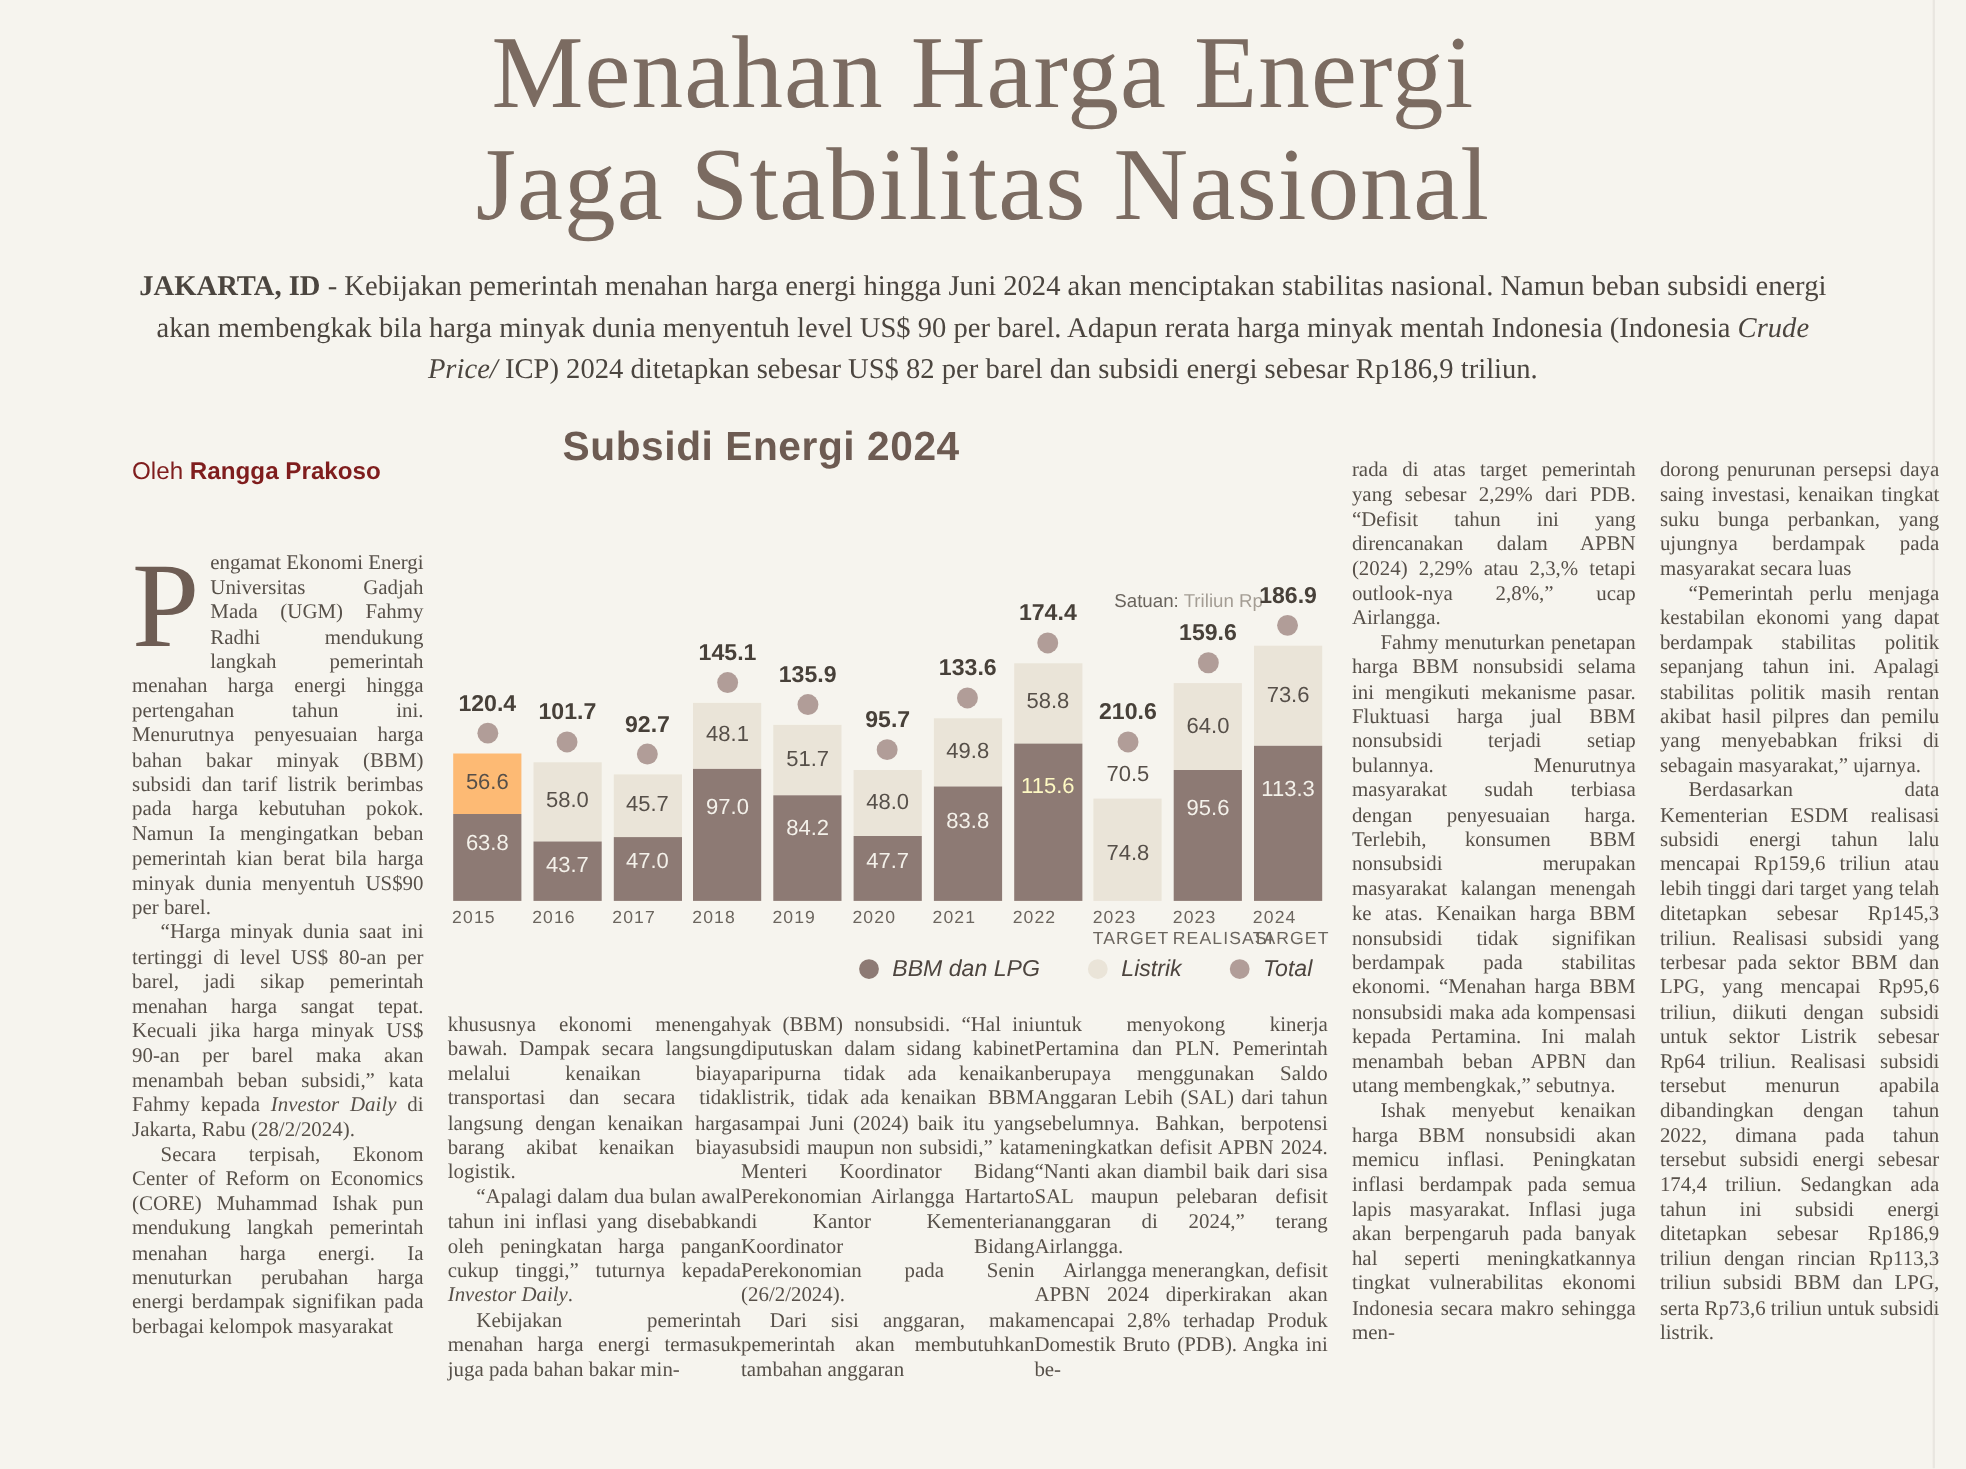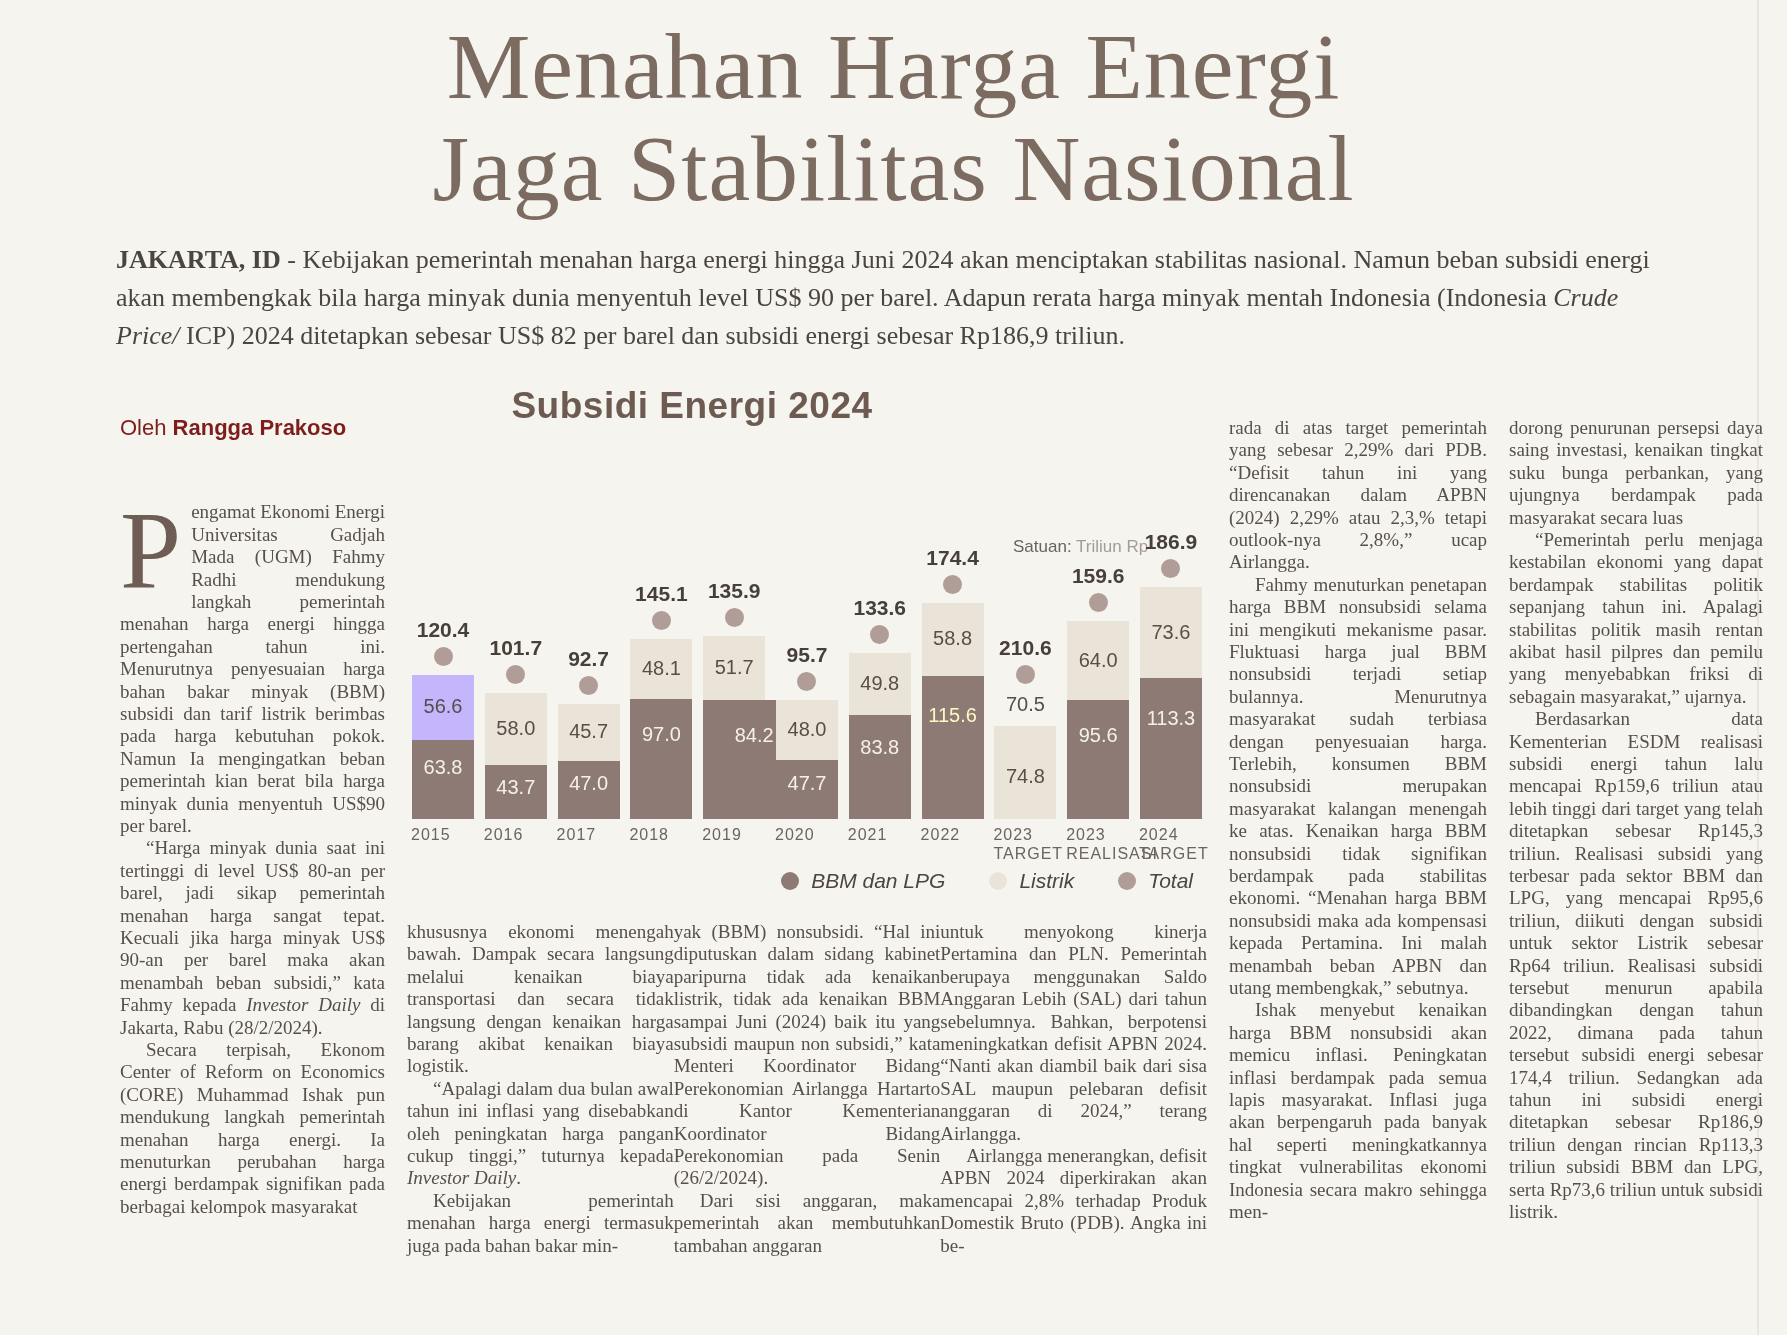--- a/index.html
+++ b/index.html
@@ -5,21 +5,21 @@
   html,body{margin:0;padding:0;}
   body{
     width:1787px;height:1335px;overflow:hidden;
     background:#f6f4ee;
     font-family:"Liberation Serif", serif;
     color:#575049;
     position:relative;
   }
   .headline{ text-align:center; margin-top:16px; color:#7b6b61;
     font-size:94px; line-height:1.08; font-weight:normal; letter-spacing:1px;}
-  .lead{ width:1555px; margin:22px auto 0 auto; 
+  .lead{ width:1555px; margin:22px auto 0 auto; text-align:center;
     font-size:26px; line-height:1.46; color:#4b453f;}
   .lead p{margin:0;}
   .content{ display:flex; gap:22px; padding-left:120px; padding-right:22px; margin-top:62px; align-items:stretch;}
   .col{ text-align:justify; font-size:19px; line-height:22.4px; }
   .col p{ margin:0; }
   .col p.indent{ text-indent:26px; }
   .col1{ width:265px; flex:0 0 265px;}
   .middle{ width:800px; flex:0 0 800px;}
   .col5{ width:258px; flex:0 0 258px;}
   .col6{ width:254px; flex:0 0 254px;}
@@ -84,21 +84,21 @@
         <div class="chart-title">Subsidi Energi 2024</div>
         <div class="satuan">
           <span class="s1">Satuan:</span>
           <span class="s2">Triliun Rp</span>
         </div>
         <div class="bars">
             <div class="barcol">
               <div class="total-label">120.4</div>
               <div class="total-dot" style="background: rgb(177, 157, 152);"></div>
               <div class="bar">
-                <div class="seg" style="height: 65px; background: #c4b5fd;">
+                <div class="seg" style="height: 55px; background: #fdba74;">
                   <div class="val" style="color: rgb(86, 79, 73); top: calc(50% - 12px);">56.6</div>
                 </div>
                 <div class="seg" style="height: 79.112px; background: rgb(141, 122, 116);">
                   <div class="val" style="color: rgb(244, 241, 234); top: 20%;">63.8</div>
                 </div>
               </div>
             </div>
             <div class="barcol">
               <div class="total-label">101.7</div>
               <div class="total-dot" style="background: rgb(177, 157, 152);"></div>
@@ -135,21 +135,21 @@
                 </div>
               </div>
             </div>
             <div class="barcol">
               <div class="total-label">135.9</div>
               <div class="total-dot" style="background: rgb(177, 157, 152);"></div>
               <div class="bar">
                 <div class="seg" style="height: 64.108px; background: rgb(234, 228, 216);">
                   <div class="val" style="color: rgb(86, 79, 73); top: calc(50% - 12px);">51.7</div>
                 </div>
-                <div class="seg" style="height: 119px; background: rgb(141, 122, 116); padding-left: 40px;">
+                <div class="seg" style="height: 96px; background: rgb(141, 122, 116);">
                   <div class="val" style="color: rgb(244, 241, 234); top: 20%;">84.2</div>
                 </div>
               </div>
             </div>
             <div class="barcol">
               <div class="total-label">95.7</div>
               <div class="total-dot" style="background: rgb(177, 157, 152);"></div>
               <div class="bar">
                 <div class="seg" style="height: 59.52px; background: rgb(234, 228, 216);">
                   <div class="val" style="color: rgb(86, 79, 73); top: calc(50% - 12px);">48.0</div>

